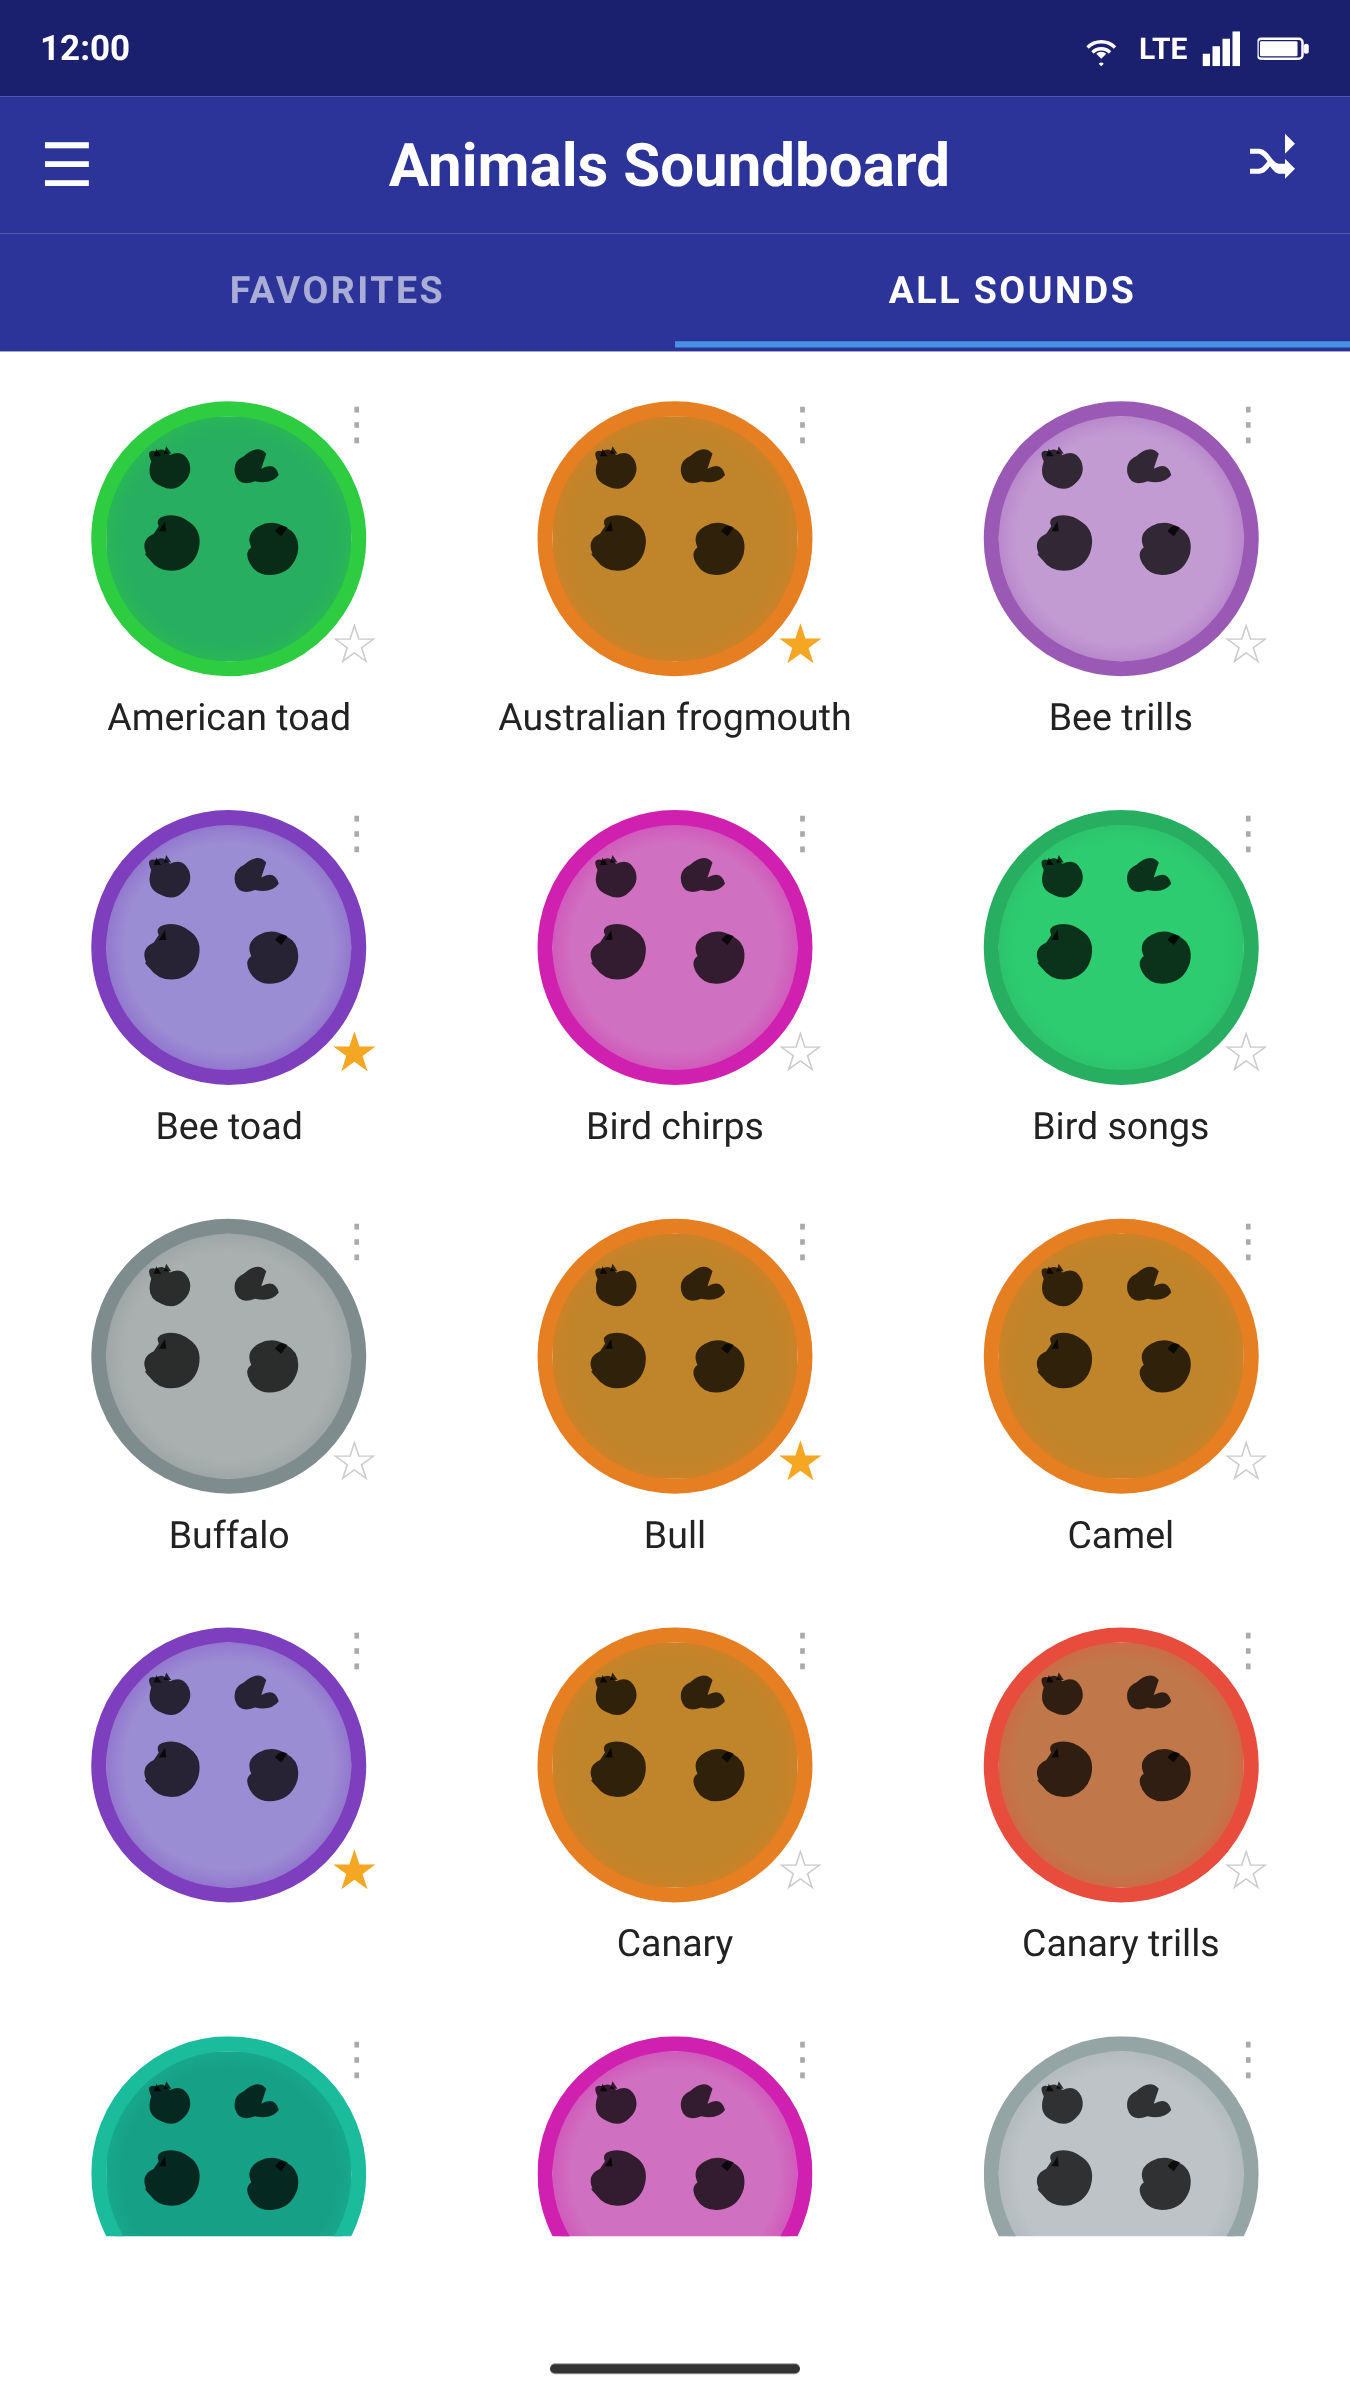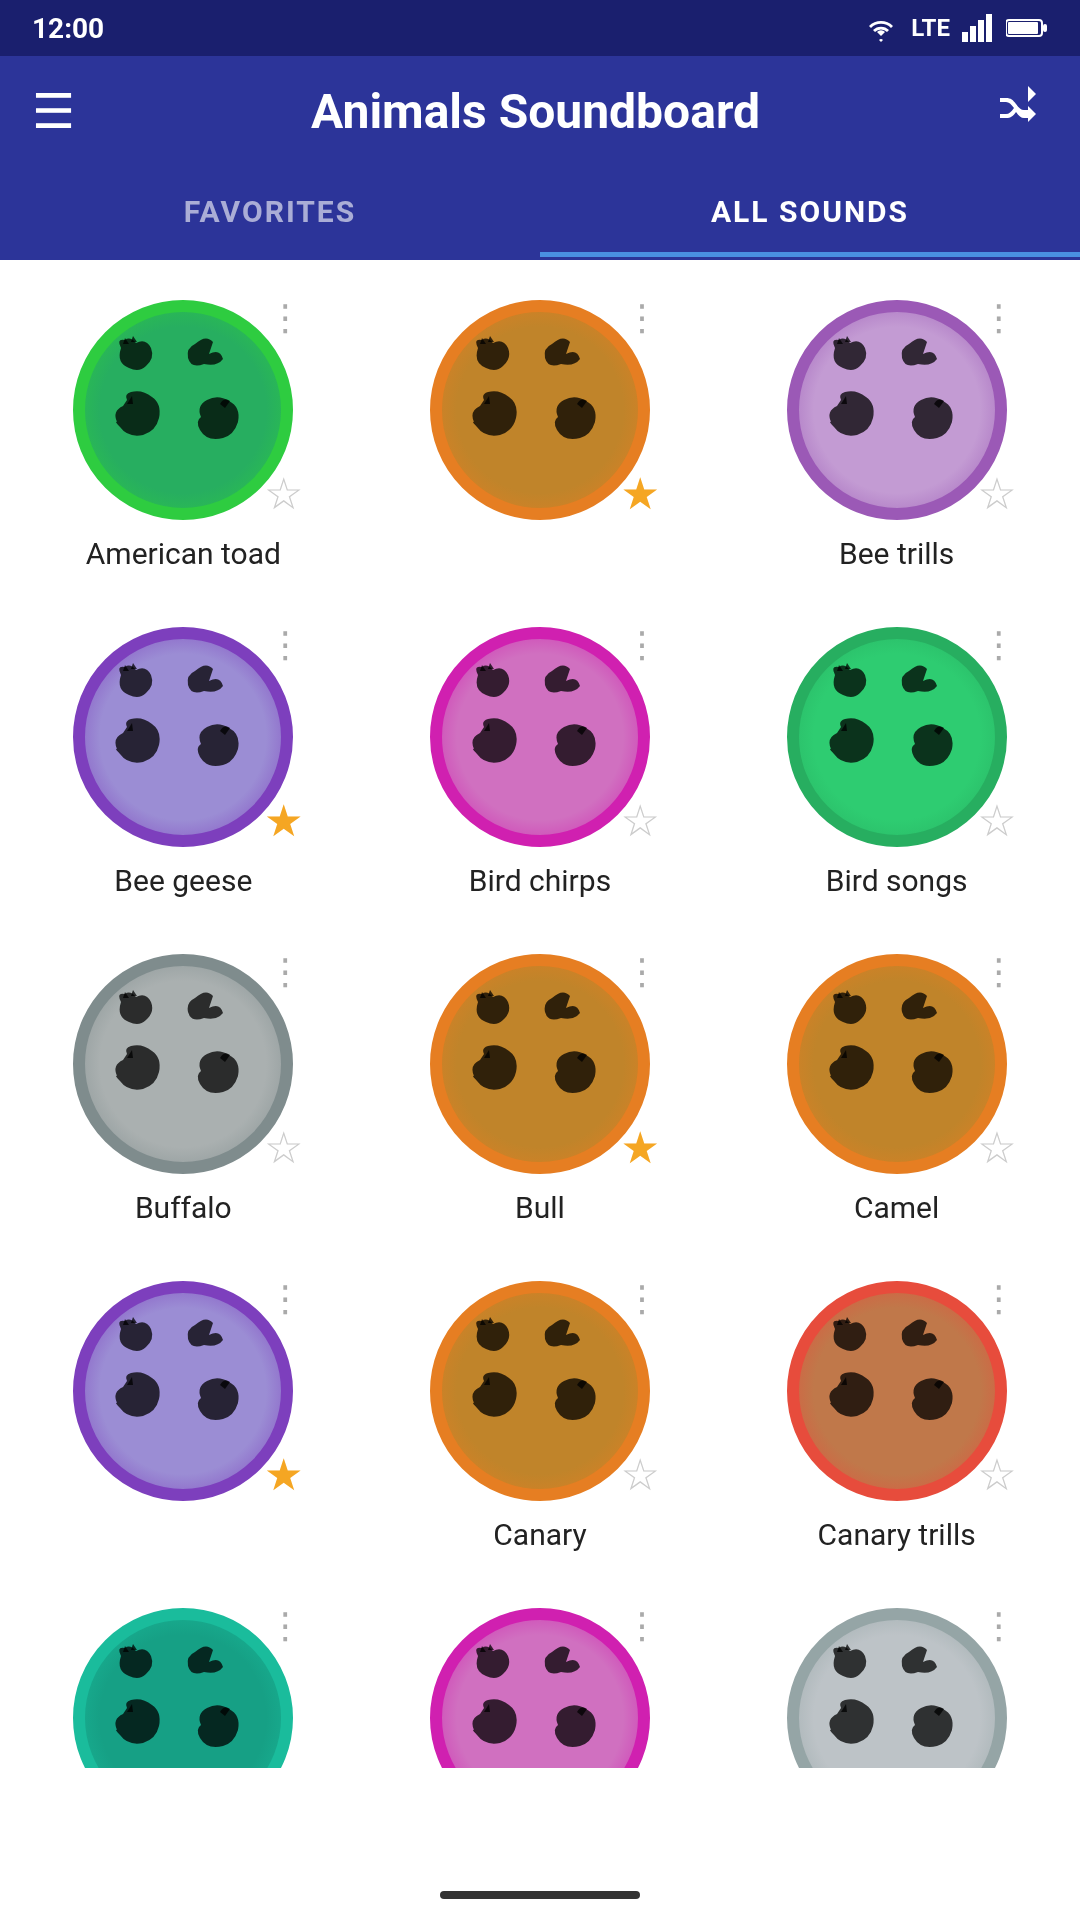--- a/index.html
+++ b/index.html
@@ -9,21 +9,21 @@
       width: 1080px;
       min-height: 1920px;
       font-family: 'Roboto', Arial, sans-serif;
       background: #ffffff;
       overflow-x: hidden;
     }
 
     
     .status-bar {
       background: #1a1f6e;
-      height: 56px;
+      height: 77px;
       display: flex;
       align-items: center;
       justify-content: space-between;
       padding: 0 32px;
       color: white;
       font-size: 28px;
       font-weight: bold;
     }
     .status-icons {
       display: flex;
@@ -265,20 +265,21 @@
             <path d="M24 74 L29 66 L30 74Z"></path>
 
             <path d="M98 87 Q93 76 104 70 Q115 64 126 71 Q138 77 135 92 Q131 105 120 108 Q104 112 97 100 Q92 91 98 87Z"></path>
             <path d="M117 74 Q121 67 127 71 L122 78Z"></path>
           </g>
         </svg>
       </div>
       <span class="more-icon">⋮</span>
       <span class="star-icon filled">★</span>
     </div>
+    <span class="sound-label">Australian frogmouth</span>
   </div>
     <div class="sound-item">
     <div class="sound-circle-wrap" style="">
       <div class="sound-circle" style="background: radial-gradient(circle, #c39bd3 60%, #9b59b6 100%); border: 12px solid #9b59b6; width:220px; height:220px;">
         <svg viewBox="0 0 160 160" width="150" height="150">
           <g fill="rgba(0,0,0,0.75)">
 
             <path d="M18 18 Q13 8 22 10 Q27 6 33 13 Q43 8 48 18 Q52 28 43 36 Q36 43 26 38 Q13 33 18 18Z"></path>
 
             <path d="M20 14 L22 8 L26 14Z"></path>
@@ -316,21 +317,21 @@
             <path d="M24 74 L29 66 L30 74Z"></path>
 
             <path d="M98 87 Q93 76 104 70 Q115 64 126 71 Q138 77 135 92 Q131 105 120 108 Q104 112 97 100 Q92 91 98 87Z"></path>
             <path d="M117 74 Q121 67 127 71 L122 78Z"></path>
           </g>
         </svg>
       </div>
       <span class="more-icon">⋮</span>
       <span class="star-icon filled">★</span>
     </div>
-    <span class="sound-label">Bee geese</span>
+    <span class="sound-label">Bee toad</span>
   </div>
     <div class="sound-item">
     <div class="sound-circle-wrap" style="">
       <div class="sound-circle" style="background: radial-gradient(circle, #d070c0 60%, #d020b0 100%); border: 12px solid #d020b0; width:220px; height:220px;">
         <svg viewBox="0 0 160 160" width="150" height="150">
           <g fill="rgba(0,0,0,0.75)">
 
             <path d="M18 18 Q13 8 22 10 Q27 6 33 13 Q43 8 48 18 Q52 28 43 36 Q36 43 26 38 Q13 33 18 18Z"></path>
 
             <path d="M20 14 L22 8 L26 14Z"></path>

